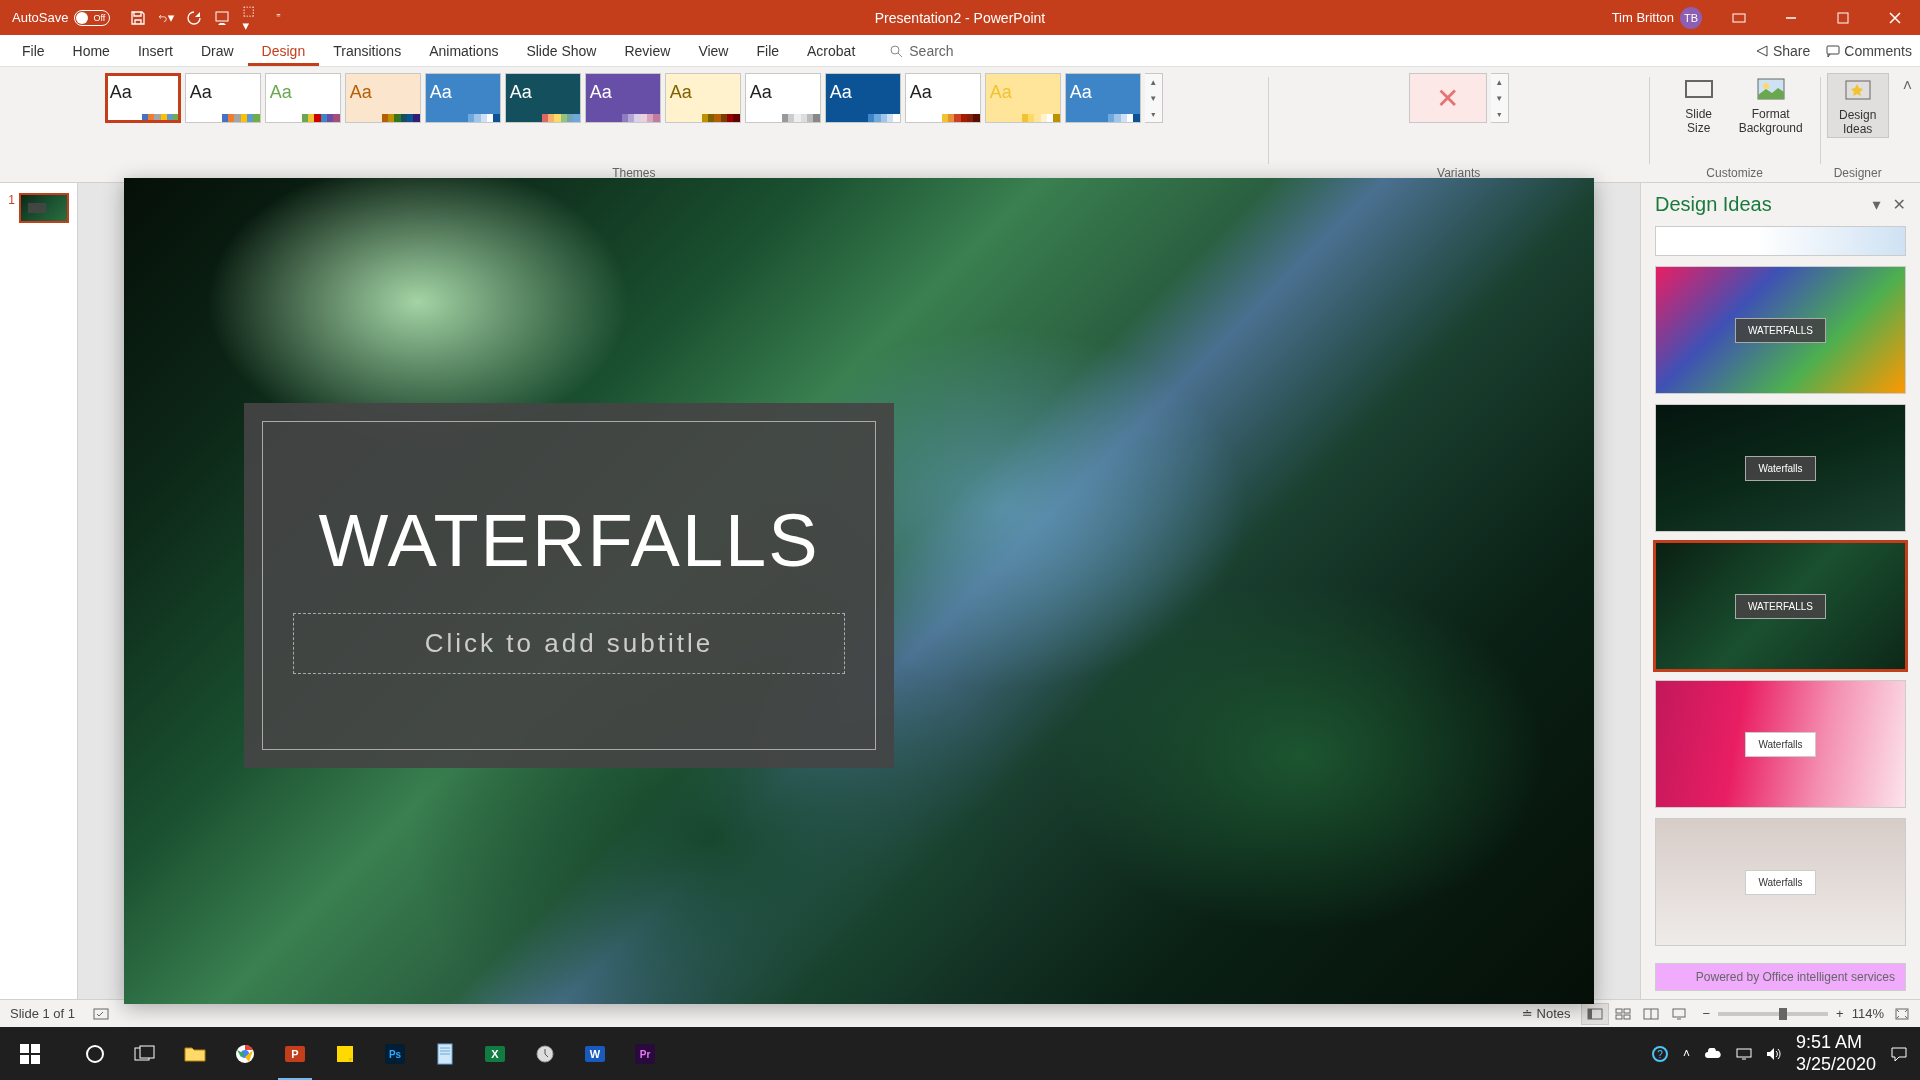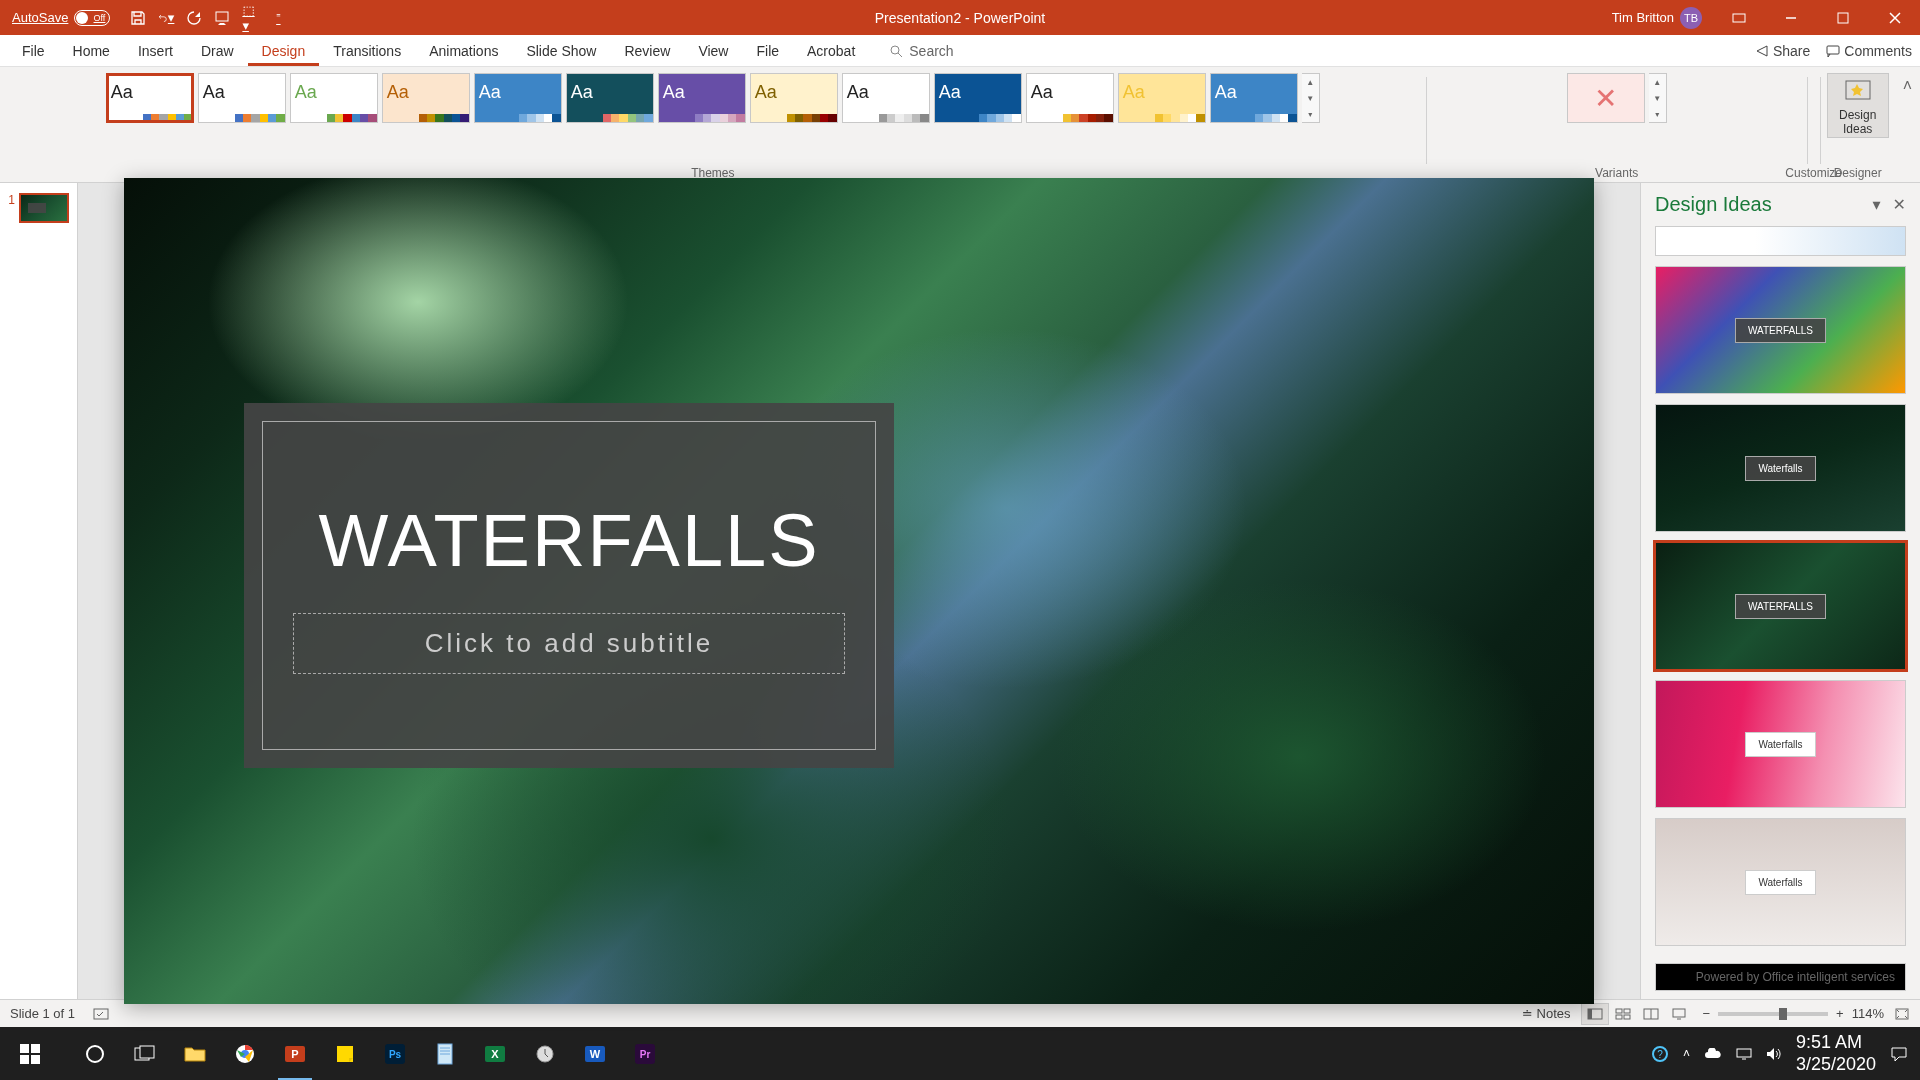--- a/index.html
+++ b/index.html
@@ -1,20 +1,20 @@
 <!DOCTYPE html>
 <html><head>
 <meta charset="utf-8">
 <style>
 * { margin:0; padding:0; box-sizing:border-box; font-family:"Segoe UI", Arial, sans-serif; }
 body { width:1920px; height:1080px; overflow:hidden; background:#fff; display:flex; flex-direction:column; }
 
 
 .titlebar { height:35px; background:#c43e1c; display:flex; align-items:center; color:#fff; font-size:13px; position:relative; }
-.tb-left { display:flex; align-items:center; gap:10px; padding-left:12px;text-decoration:underline; }
+.tb-left { display:flex; align-items:center; gap:10px; padding-left:12px; }
 .autosave { display:flex; align-items:center; gap:6px; }
 .autosave-toggle { width:36px; height:16px; border:1px solid #fff; border-radius:8px; position:relative; background:transparent; font-size:9px; display:flex; align-items:center; justify-content:flex-end; padding-right:4px; }
 .autosave-toggle::before { content:""; width:12px; height:12px; border-radius:50%; background:#fff; position:absolute; left:1px; top:1px; }
 .qat { display:flex; gap:12px; margin-left:10px; }
 .qat-icon { width:16px; height:16px; display:flex; align-items:center; justify-content:center; cursor:pointer; }
 .tb-center { position:absolute; left:50%; transform:translateX(-50%); font-size:14px; }
 .tb-right { margin-left:auto; display:flex; align-items:center; gap:22px; padding-right:10px; }
 .user { display:flex; align-items:center; gap:6px; font-size:13px; }
 .user-avatar { width:22px; height:22px; border-radius:50%; background:#8c5fb3; display:flex; align-items:center; justify-content:center; font-size:11px; }
 .win-btn { width:30px; height:30px; display:flex; align-items:center; justify-content:center; font-size:14px; cursor:pointer; }
@@ -26,21 +26,21 @@
 .tab.file { background:transparent; }
 .search-box { display:flex; align-items:center; gap:6px; margin-left:20px; color:#666; }
 .share-comments { margin-left:auto; display:flex; gap:16px; color:#444; }
 .share-btn { display:flex; align-items:center; gap:4px; cursor:pointer; }
 
 
 .ribbon { height:116px; background:#f3f2f1; display:flex; border-bottom:1px solid #d1d1d1; padding-top:6px; }
 .ribbon-group { display:flex; flex-direction:column; align-items:center; padding:0 6px; position:relative; }
 .group-sep { width:1px; background:#d1d1d1; margin:4px 0 18px 0; }
 .themes-row { display:flex; gap:4px; padding:0 4px; align-items:flex-start; }
-.theme-thumb { width:88px; height:50px; border:1px solid #c8c8c8; background:#fff; position:relative; cursor:pointer; display:flex; flex-direction:column; justify-content:flex-end;padding-left:36px; }
+.theme-thumb { width:76px; height:50px; border:1px solid #c8c8c8; background:#fff; position:relative; cursor:pointer; display:flex; flex-direction:column; justify-content:flex-end;padding-left:36px; }
 .theme-thumb.selected { outline:3px solid #c43e1c; outline-offset:-3px; }
 .theme-aa { position:absolute; left:4px; top:8px; font-size:18px; }
 .theme-colors { height:8px; display:flex; width:100%; }
 .theme-colors span { flex:1; }
 .gallery-more { width:18px; height:50px; border:1px solid #c8c8c8; border-left:none; background:#f8f8f8; display:flex; flex-direction:column; justify-content:space-around; align-items:center; cursor:pointer; font-size:8px; color:#666; }
 .group-label { font-size:12px; color:#666; position:absolute; bottom:2px; left:50%; transform:translateX(-50%); }
 .variants-row { display:flex; gap:4px; padding:0 4px; }
 .variant-thumb { width:78px; height:50px; border:1px solid #c8c8c8; background:#fff; position:relative; cursor:pointer; }
 .variant-thumb.sel { background:#fce8e6; }
 .variant-thumb.sel::before { content:"✕"; position:absolute; left:50%; top:50%; transform:translate(-50%,-50%); color:#e57373; font-size:28px; }
@@ -75,21 +75,21 @@
 
 .design-pane { width:280px; background:#f3f2f1; border-left:1px solid #d1d1d1; display:flex; flex-direction:column; }
 .dp-header { display:flex; align-items:center; justify-content:space-between; padding:10px 14px; }
 .dp-title { font-size:20px; color:#1a7a3a; font-weight:400; }
 .dp-ctrls { display:flex; gap:12px; color:#666; }
 .dp-list { flex:1; overflow:hidden; padding:0 14px; display:flex; flex-direction:column; gap:10px; }
 .dp-item { width:100%; height:128px; background:#fff; border:1px solid #ccc; cursor:pointer; position:relative; display:flex; align-items:center; justify-content:center; font-size:11px; color:#333; overflow:hidden; }
 .dp-item.short { height:30px; }
 .dp-item.selected { outline:3px solid #c43e1c; outline-offset:-1px; }
 .dp-label-box { background:rgba(68,68,68,.9); color:#fff; padding:6px 12px; font-size:10px; border:1px solid #aaa; text-align:center; }
-.dp-footer { font-size:12px; color:#666; padding:6px 10px; border:1px solid #ccc; background:#000000; margin:4px 14px 8px; text-align:right; }
+.dp-footer { font-size:12px; color:#666; padding:6px 10px; border:1px solid #ccc; background:#f0abfc; margin:4px 14px 8px; text-align:right; }
 
 
 .statusbar { height:28px; background:#f3f2f1; border-top:1px solid #d1d1d1; display:flex; align-items:center; padding:0 10px; font-size:13px; color:#444; }
 .status-left { display:flex; gap:18px; align-items:center; }
 .status-right { margin-left:auto; display:flex; align-items:center; gap:10px; }
 .view-btns { display:flex; }
 .view-btn { width:28px; height:22px; border:1px solid transparent; display:flex; align-items:center; justify-content:center; cursor:pointer; color:#666; }
 .view-btn.active { background:#e1dfdd; border-color:#c8c8c8; }
 .zoom { display:flex; align-items:center; gap:8px; }
 .zoom-track { width:110px; height:4px; background:#c8c8c8; position:relative; }
@@ -370,20 +370,42 @@
       <div class="gallery-more">
           <span>▲</span>
           <span>▼</span>
           <span>▾</span>
         </div>
     </div>
     <span class="group-label">Variants</span>
   </div>
   <div class="group-sep"></div>
   <div class="ribbon-group">
+    <div class="customize">
+      <div class="ribbon-btn">
+        <span class="ico">
+            <svg width="30" height="24">
+              <rect x="2" y="4" width="26" height="16" fill="none" stroke="#666" stroke-width="2"></rect>
+            </svg>
+          </span>
+        <span style="white-space:pre-line">Slide
+Size</span>
+      </div>
+      <div class="ribbon-btn">
+        <span class="ico">
+            <svg width="30" height="24">
+              <rect x="2" y="2" width="26" height="20" fill="#cfe2f3" stroke="#666"></rect>
+              <circle cx="10" cy="9" r="3" fill="#ffd966"></circle>
+              <path d="M2 18l8-6 6 4 6-5 6 4v7H2z" fill="#6aa84f"></path>
+            </svg>
+          </span>
+        <span style="white-space:pre-line">Format
+Background</span>
+      </div>
+    </div>
     <span class="group-label">Customize</span>
   </div>
   <div class="group-sep"></div>
   <div class="ribbon-group">
     <div class="ribbon-btn active">
       <span class="ico">
           <svg width="30" height="24">
             <rect x="3" y="3" width="24" height="18" fill="none" stroke="#666"></rect>
             <path d="M14 6l2 4 4 1-3 3 1 4-4-2-4 2 1-4-3-3 4-1z" fill="#f1c232"></path>
           </svg>

